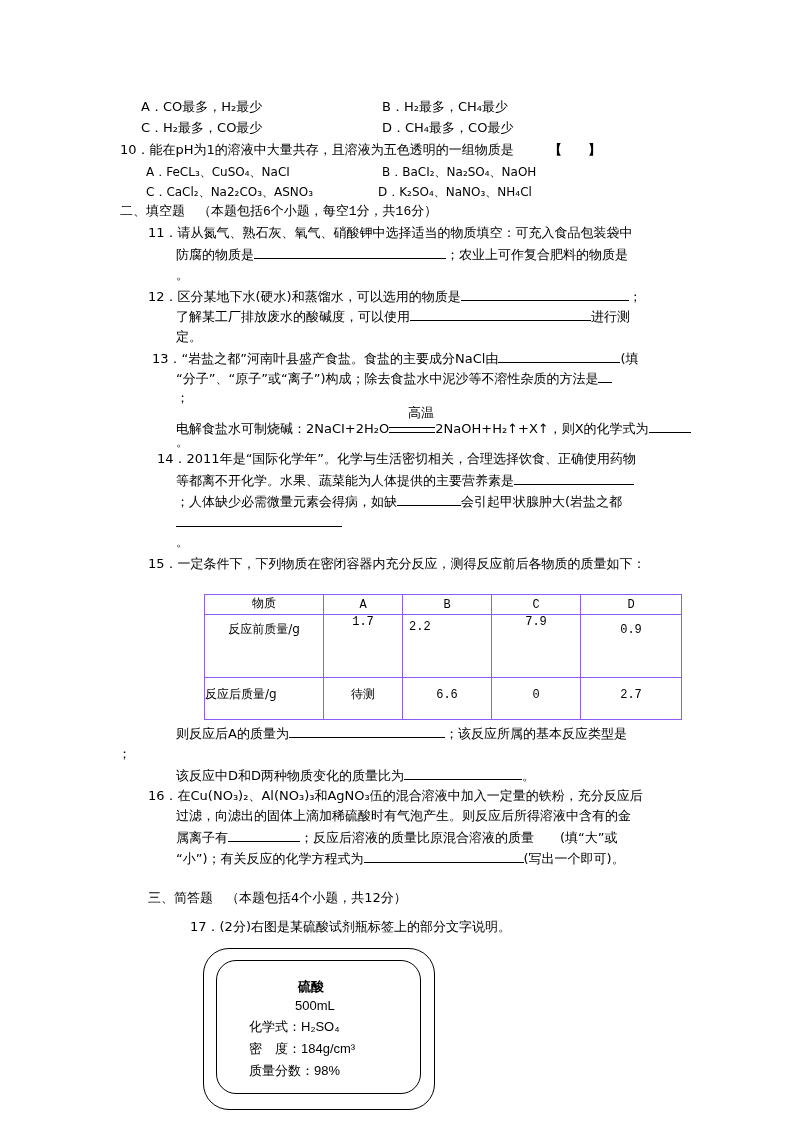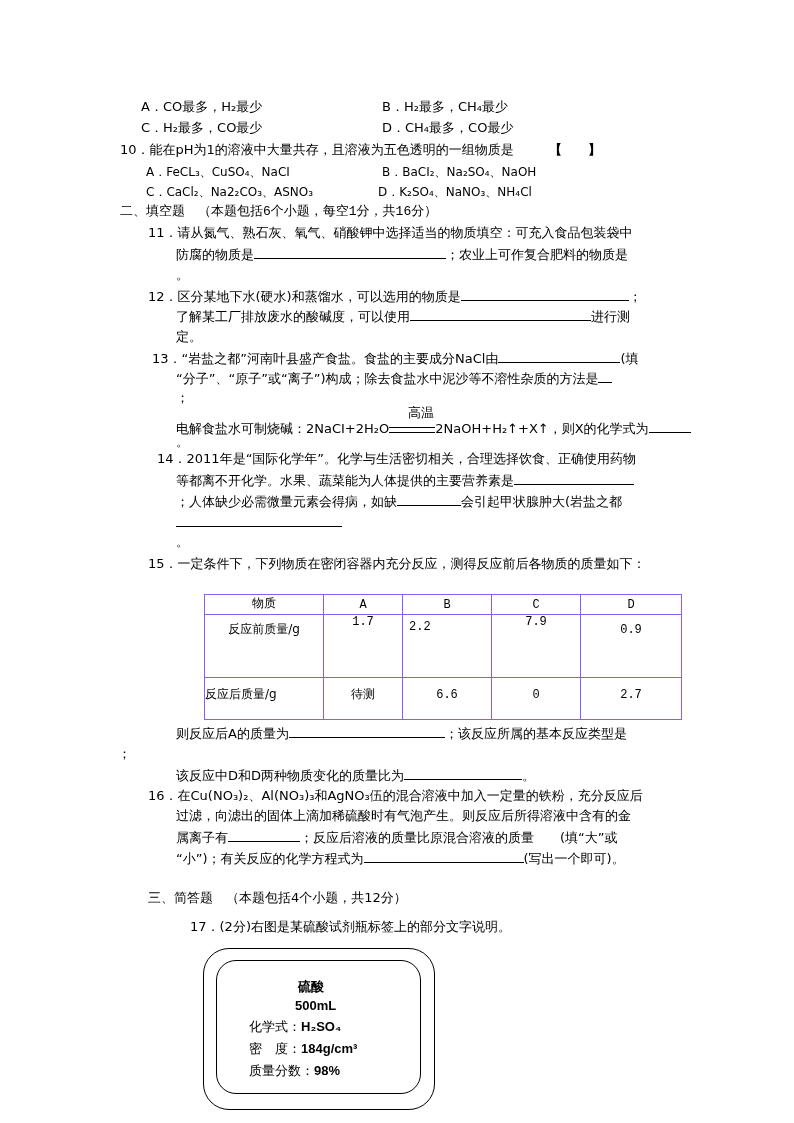--- a/index.html
+++ b/index.html
@@ -15,21 +15,21 @@
   table.data td.c { text-align: center; }
   .label-box-outer {
     position: absolute; left: 203px; top: 948px; width: 230px; height: 160px;
     border: 1px solid #000; border-radius: 26px;
   }
   .label-box-inner {
     position: absolute; left: 216px; top: 960px; width: 203px; height: 132px;
     border: 1px solid #000; border-radius: 20px;
   }
   .lbl { position: absolute; font-family: "Liberation Sans", sans-serif; font-size: 13px; white-space: nowrap; }
-  .bold { font-weight: bold; }
+  .bold { font-weight: normal; }
   .eq-over { position: absolute; font-size: 13px; }
   .dbl { display: inline-block; width: 46px; height: 4px; border-top: 1px solid #000; border-bottom: 1px solid #000; vertical-align: middle; }
 </style>
 </head>
 <body>
 
 <div class="ln" style="left:141px;top:99px;">A．CO最多，H₂最少</div>
 <div class="ln" style="left:382px;top:99px;">B．H₂最多，CH₄最少</div>
 <div class="ln" style="left:141px;top:120px;">C．H₂最多，CO最少</div>
 <div class="ln" style="left:382px;top:120px;">D．CH₄最多，CO最少</div>

